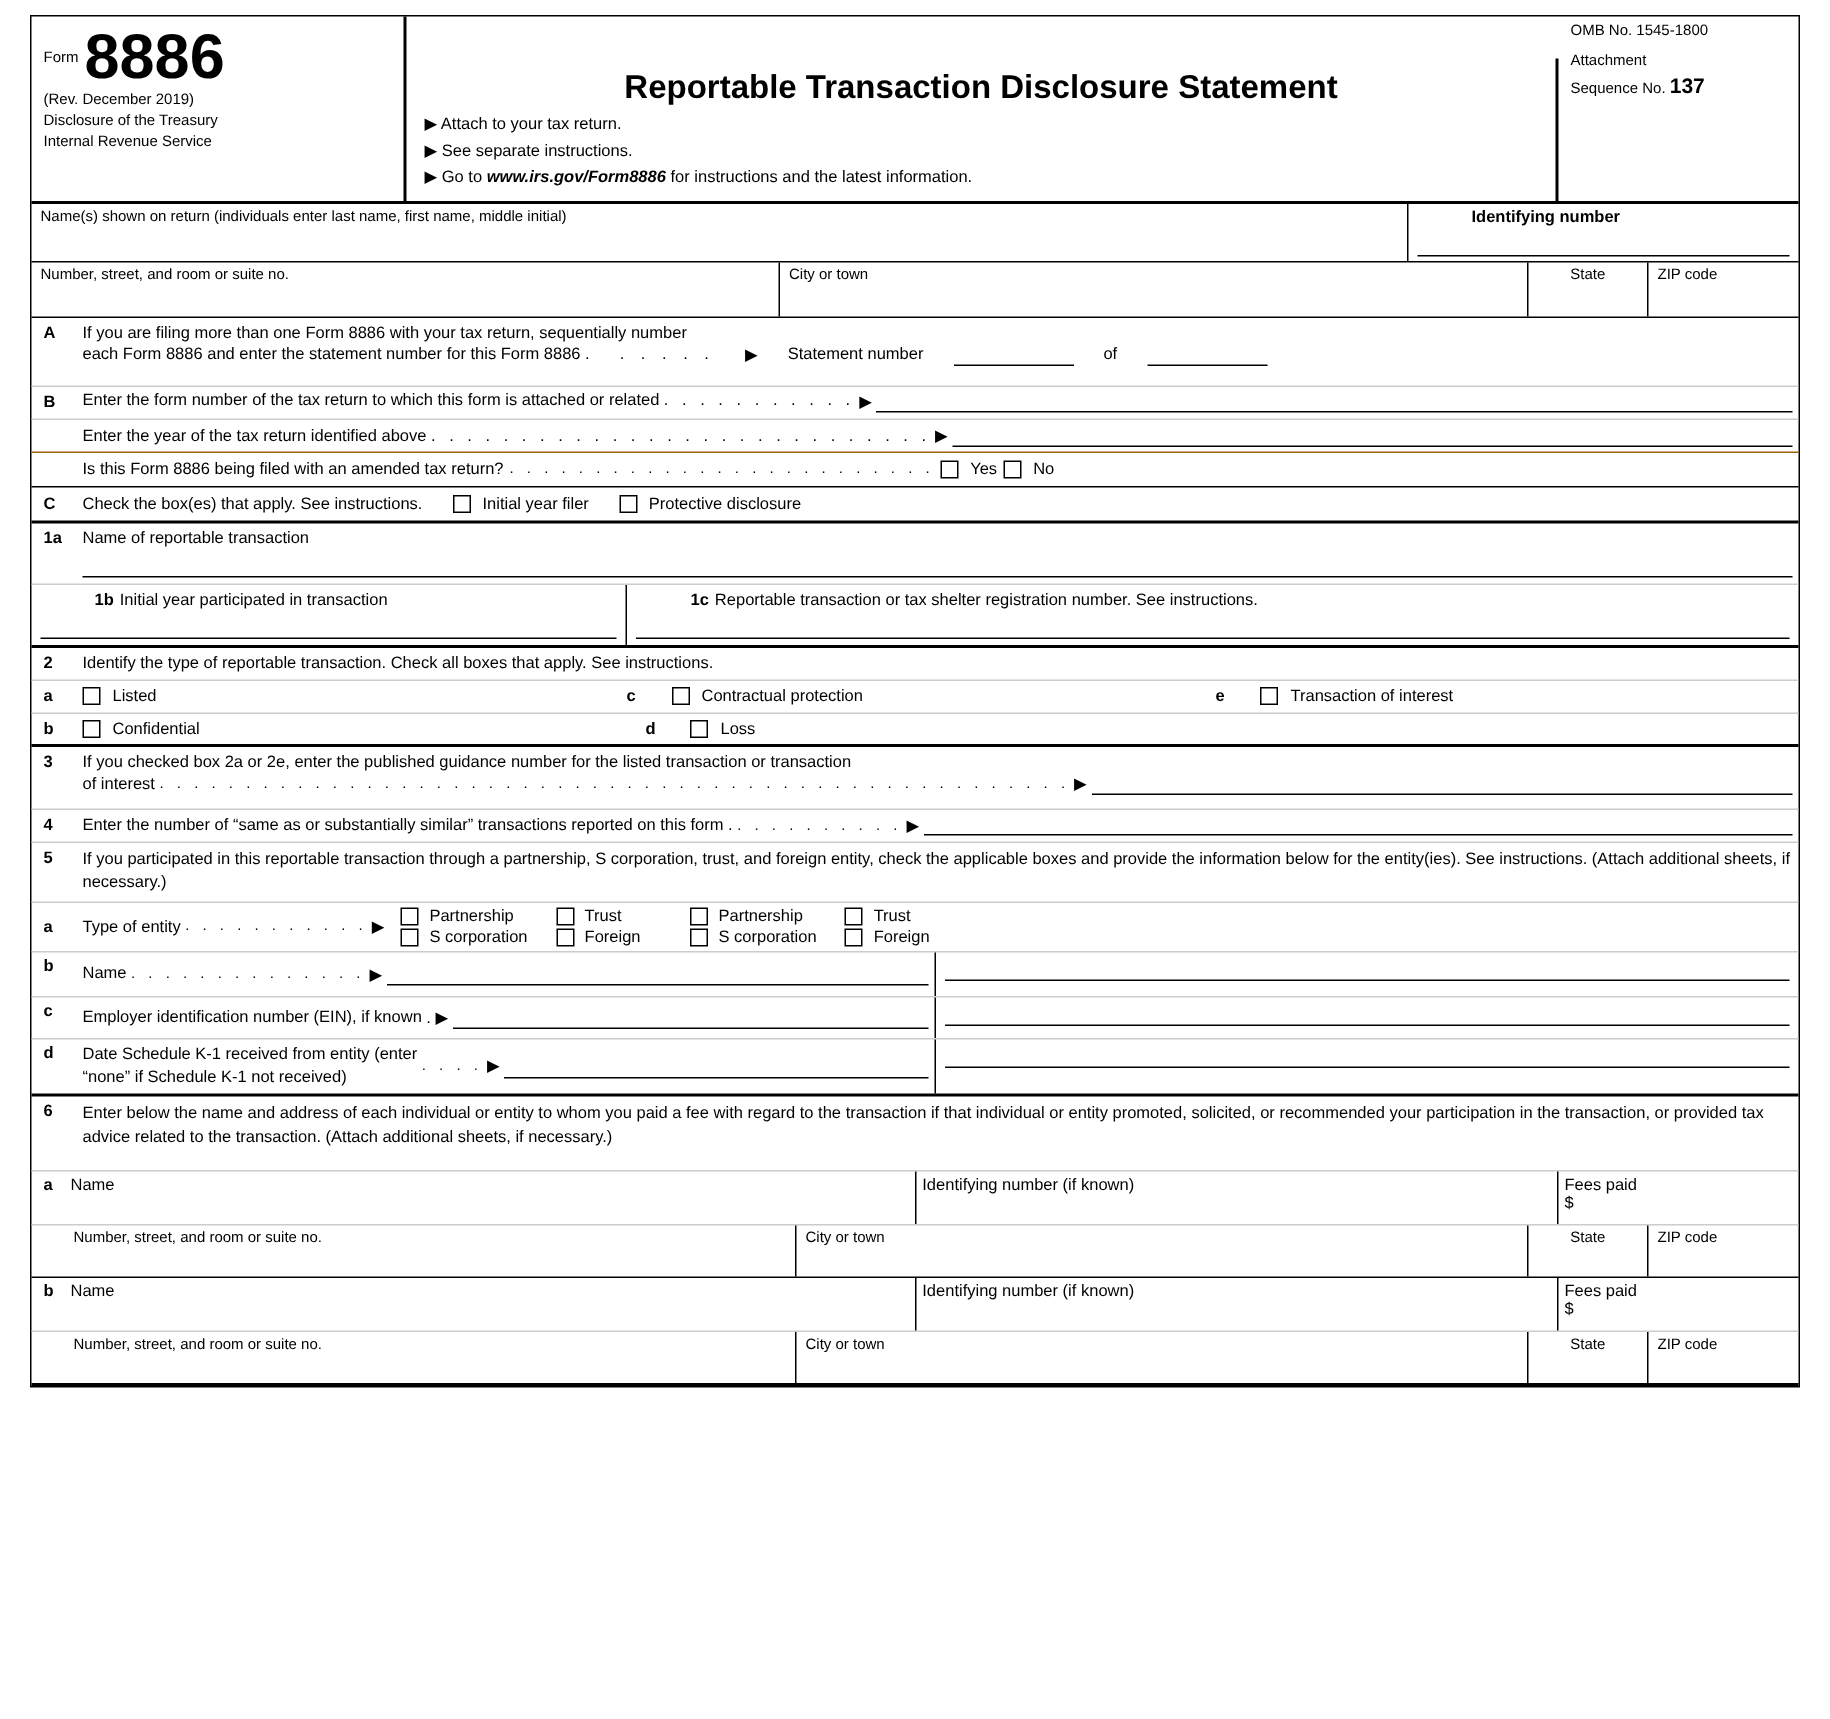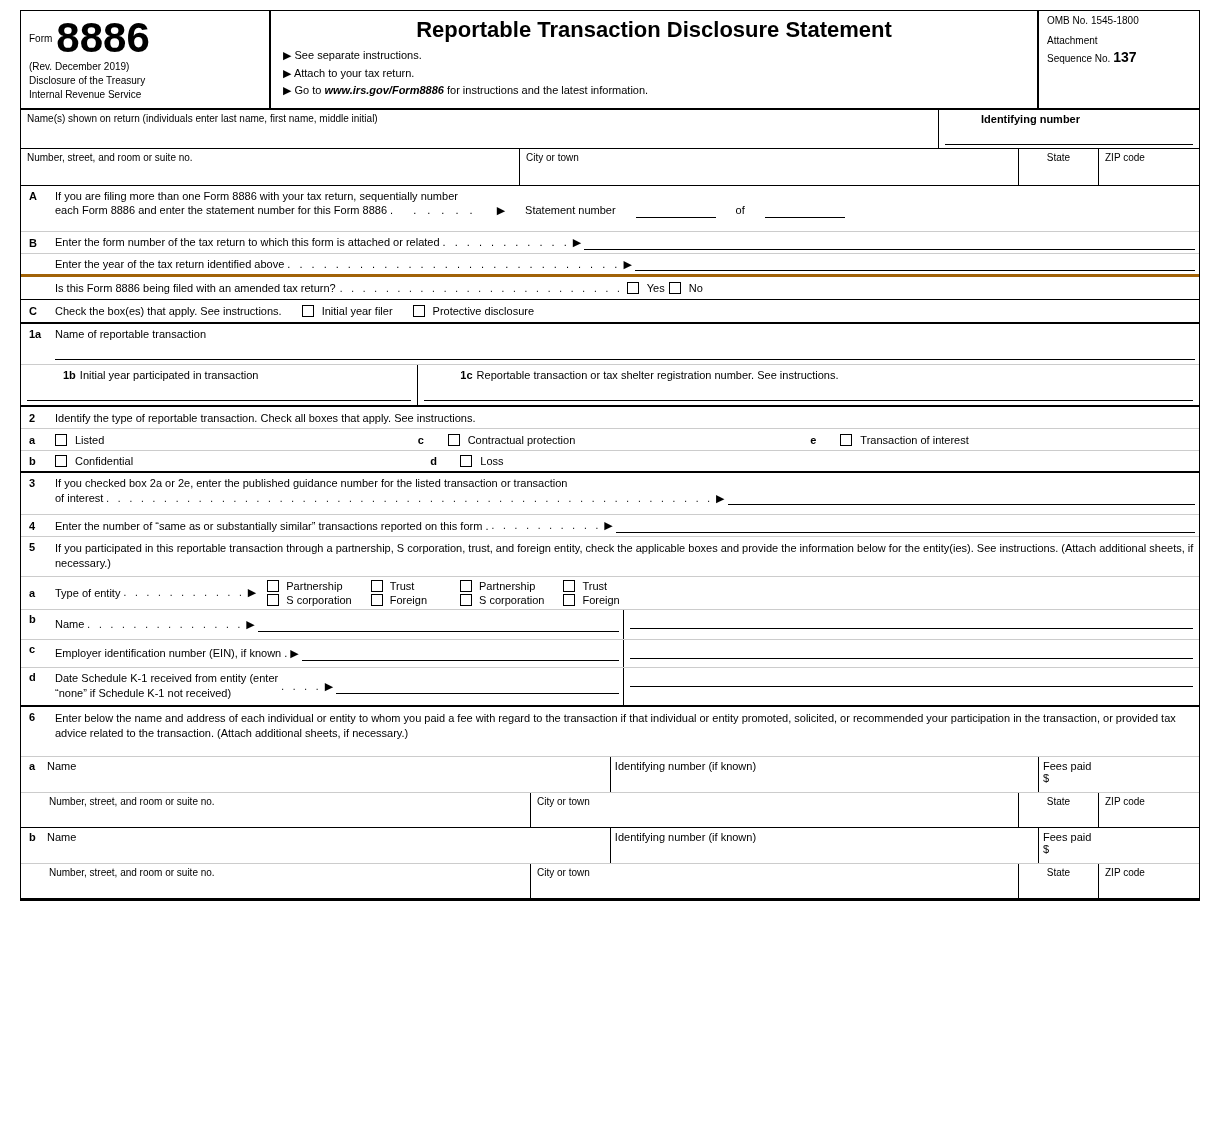--- a/index.html
+++ b/index.html
@@ -47,20 +47,21 @@
     .dept-info {
       font-size: 10px;
       margin-top: 2px;
       line-height: 1.4;
     }
     .header-center {
       flex: 1;
       padding: 6px 12px;
       border-right: 2px solid #000;
       text-align: center;
+      margin-top: 28px;
     }
     .main-title {
       font-size: 22px;
       font-weight: bold;
       margin-bottom: 4px;
     }
     .header-instructions {
       font-size: 11px;
       text-align: left;
       line-height: 1.6;
@@ -188,22 +189,22 @@
       <div class="rev-date">(Rev. December 2019)</div>
       <div class="dept-info">
         <span>Disclosure of the Treasury</span><br>
         <span>Internal Revenue Service</span>
       </div>
     </div>
 
     <div class="header-center">
       <div class="main-title">Reportable Transaction Disclosure Statement</div>
       <div class="header-instructions">
+        <div>▶ Attach to your tax return.</div>
         <div>▶ See separate instructions.</div>
-        <div>▶ Attach to your tax return.</div>
         <div>
           <span>▶ Go to</span>
           <span class="bold-italic">www.irs.gov/Form8886</span>
           <span>for instructions and the latest information.</span>
         </div>
       </div>
     </div>
 
     <div class="header-right">
       <div class="omb-line">OMB No. 1545-1800</div>
@@ -264,21 +265,21 @@
   <div style="border-bottom:1px solid #000">
     <div style="display:flex;min-height:22px;align-items:center;border-bottom:1px solid #ccc">
       <div class="num-label">B</div>
       <div style="flex:1;padding:3px 4px;display:flex;align-items:flex-start;flex-wrap:wrap;gap:3px">
         <span>Enter the form number of the tax return to which this form is attached or related</span>
         <span style="letter-spacing:3px">. . . . . . . . . . .</span>
         <span>▶</span>
         <span class="input-line" style="min-width:200px;flex:1"></span>
       </div>
     </div>
-    <div style="display:flex;min-height:22px;align-items:center;border-bottom:3px solid #a16207">
+    <div style="display:flex;min-height:22px;align-items:flex-end;border-bottom:1px solid #a16207">
       <div class="num-label"></div>
       <div style="flex:1;padding:3px 4px;display:flex;align-items:center;flex-wrap:wrap;gap:3px">
         <span>Enter the year of the tax return identified above</span>
         <span style="letter-spacing:3px">. . . . . . . . . . . . . . . . . . . . . . . . . . . .</span>
         <span>▶</span>
         <span class="input-line" style="min-width:200px;flex:1"></span>
       </div>
     </div>
     <div style="display:flex;min-height:22px;align-items:center">
       <div class="num-label"></div>

